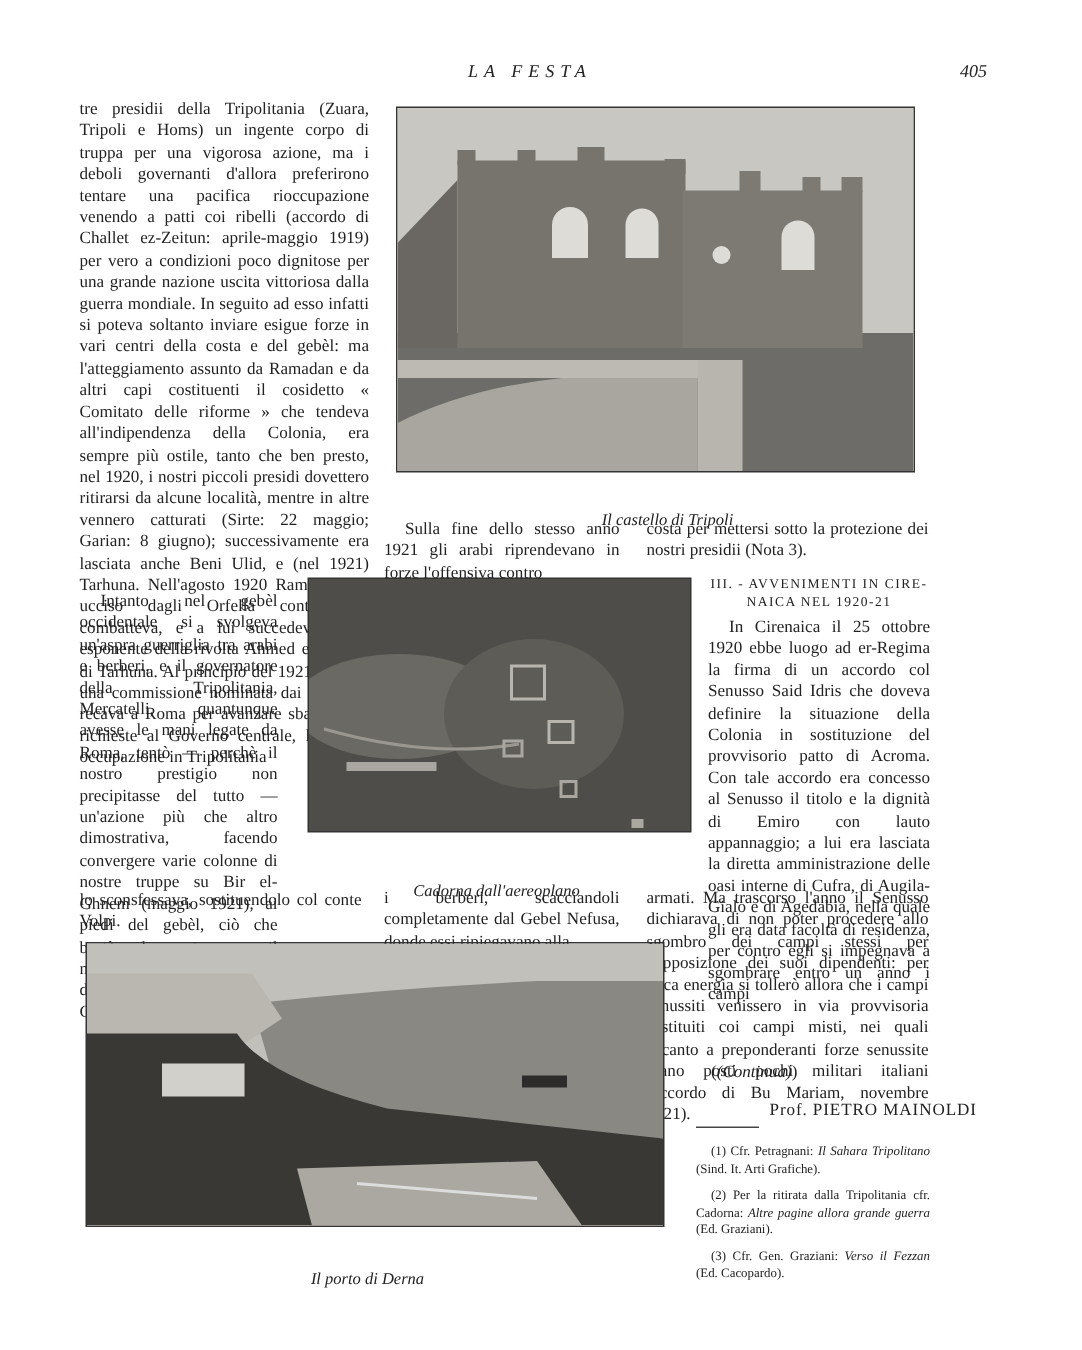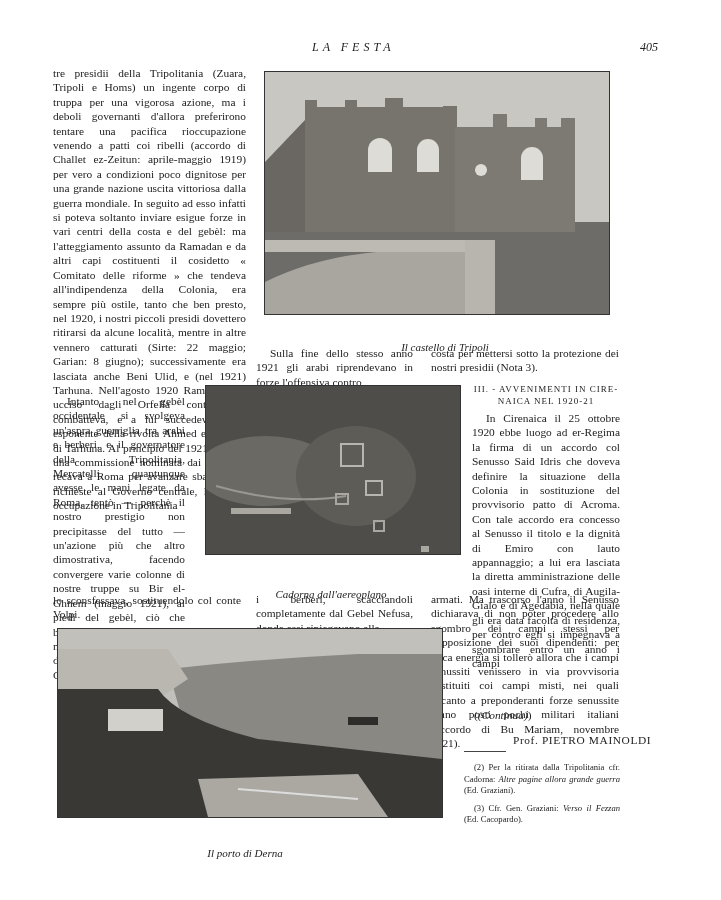--- a/index.html
+++ b/index.html
@@ -116,15 +116,16 @@
     <rect x="50" y="80" width="55" height="22" fill="#d2d0ca"></rect>
     <path d="M140 150 L300 145 L330 188 L150 188Z" fill="#aba8a2"></path>
     <line x1="180" y1="160" x2="300" y2="170" stroke="#ddd" stroke-width="2"></line>
     <rect x="290" y="88" width="30" height="8" fill="#2e2c2a"></rect>
   </svg>
 </div>
 <div class="abs caption" style="left:170px; top:827px; width:150px;">Il porto di Derna</div>
 
 <div class="abs fn-rule" style="left:464px; top:751px;"></div>
 <div class="abs footnotes" style="left:464px; top:762px; width:156px;">
+  <p><span>(1)</span> <span>Cfr. Petragnani: </span><i>Il Sahara Tripolitano</i><span> (Sind. It. Arti Grafiche).</span></p>
   <p><span>(2)</span> <span>Per la ritirata dalla Tripolitania cfr. Cadorna: </span><i>Altre pagine allora grande guerra</i><span> (Ed. Graziani).</span></p>
   <p><span>(3)</span> <span>Cfr. Gen. Graziani: </span><i>Verso il Fezzan</i><span> (Ed. Cacopardo).</span></p>
 </div>
 
 </body></html>

